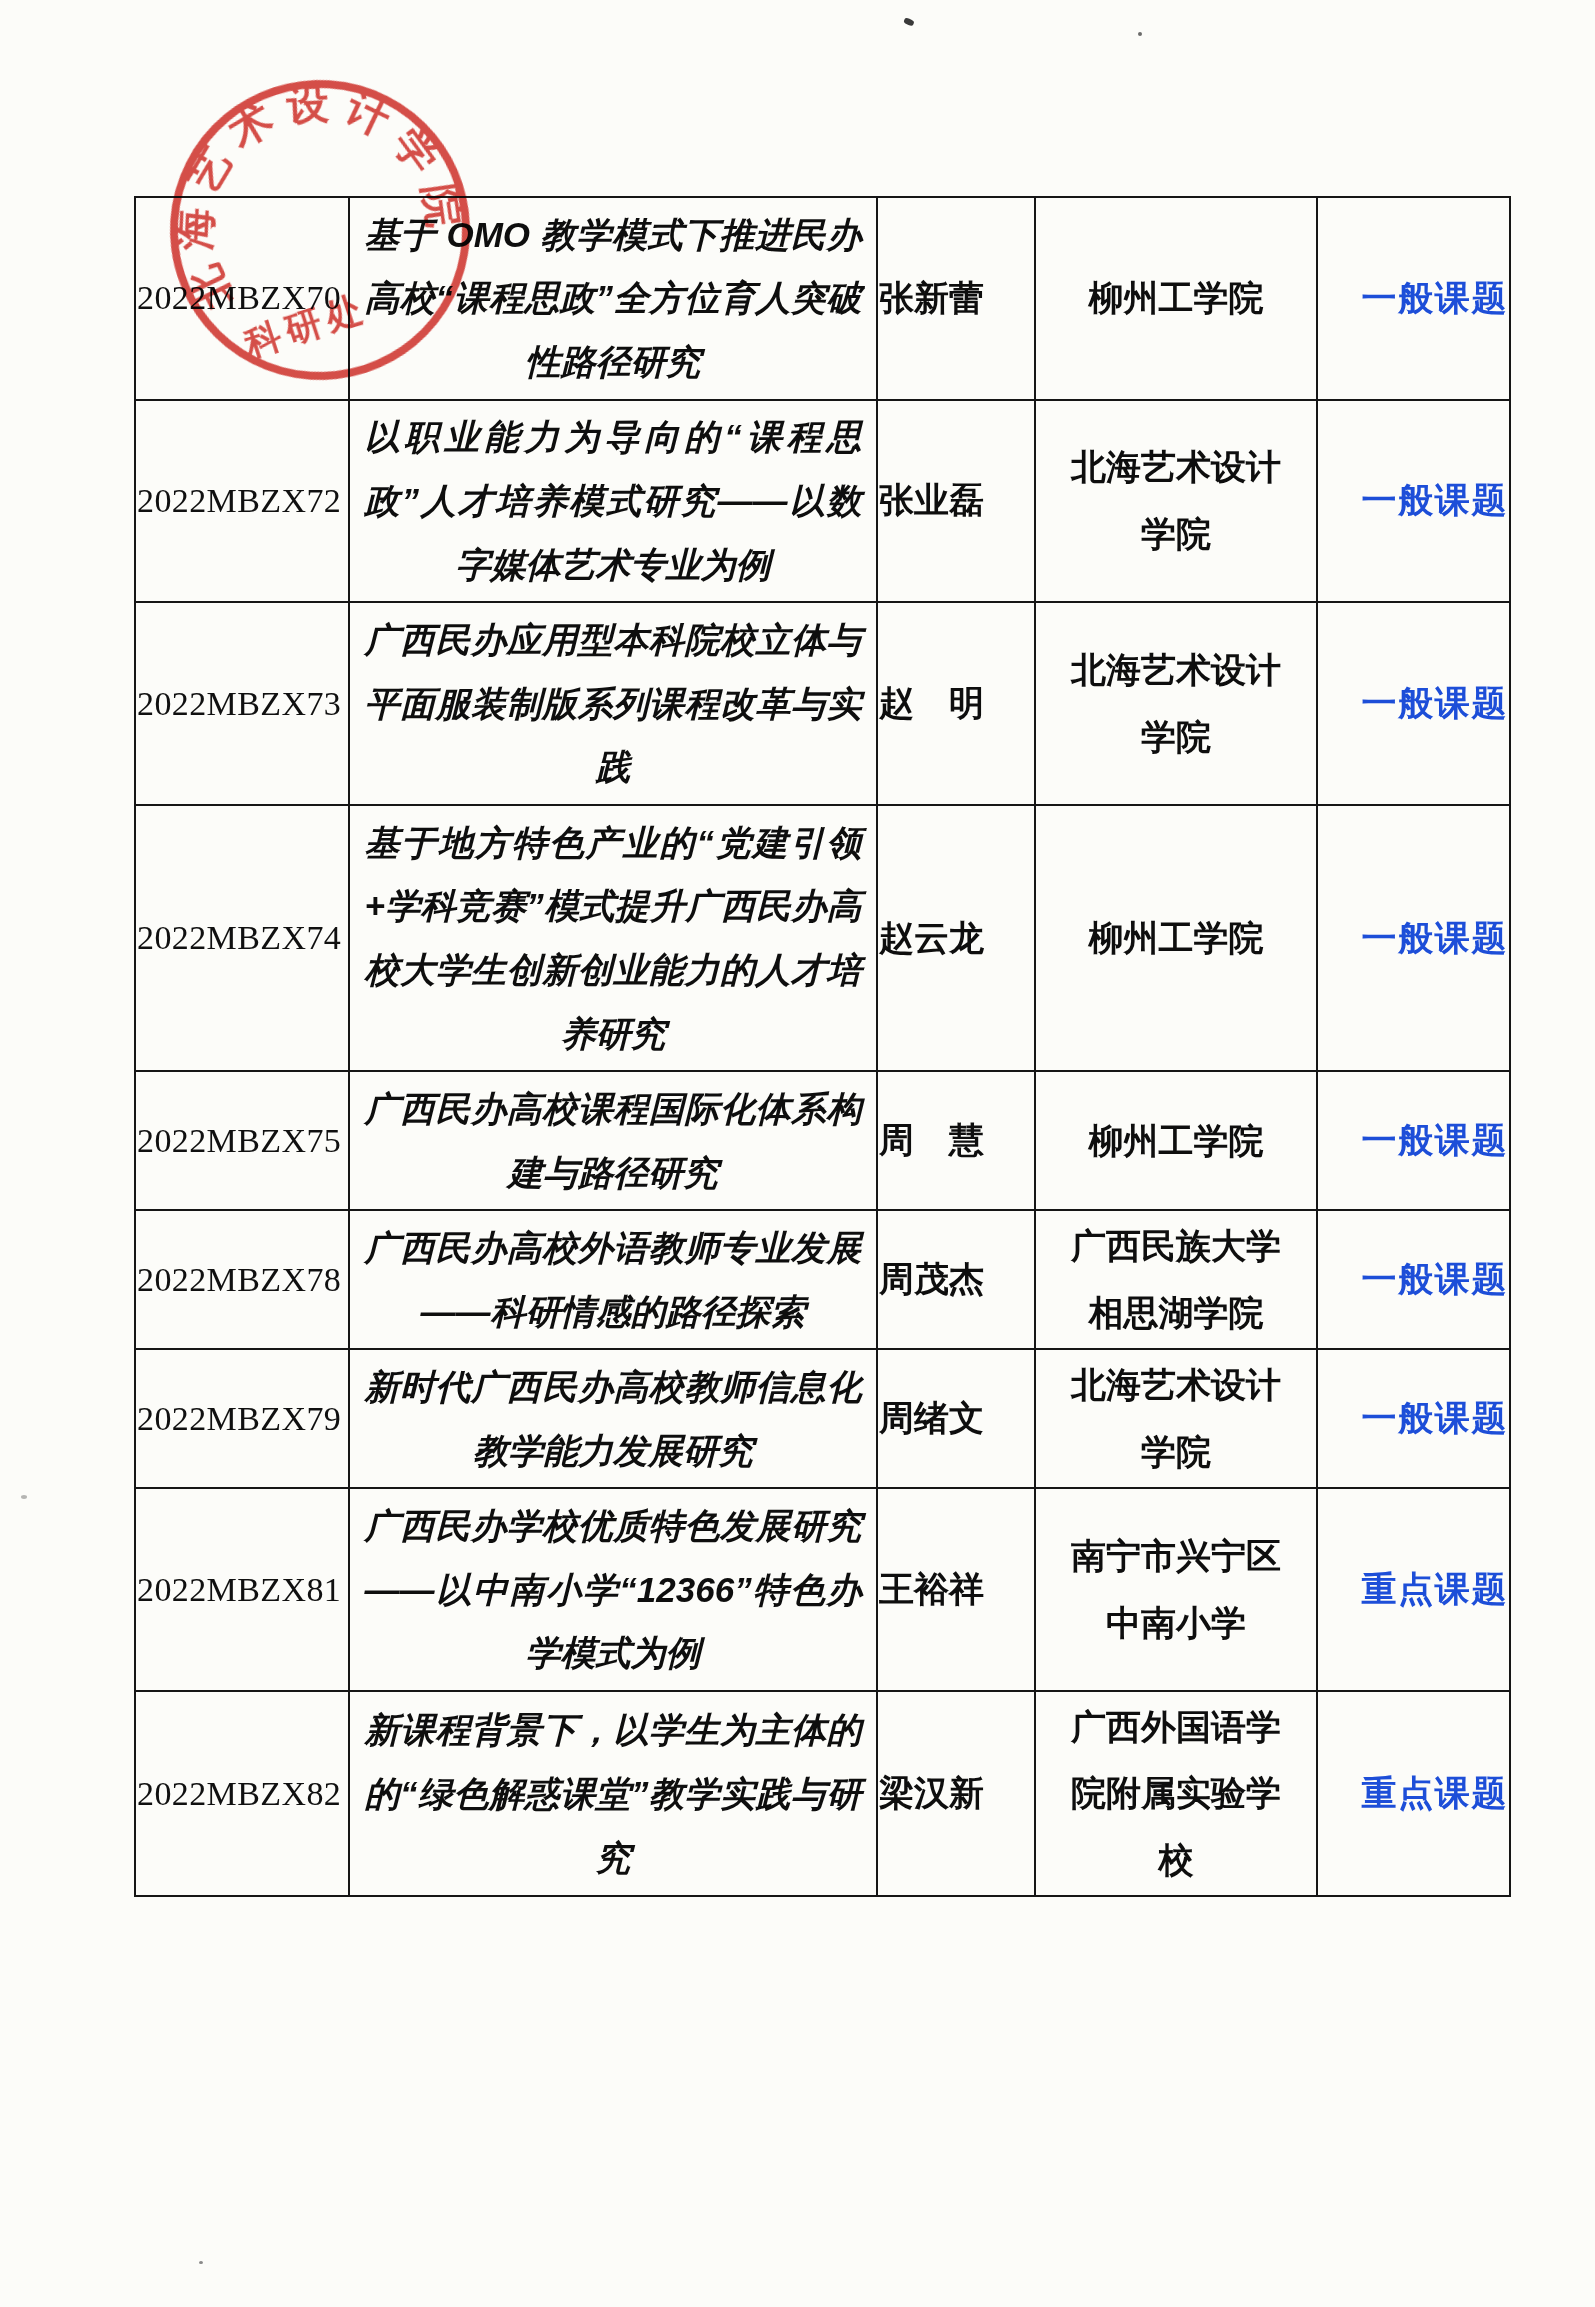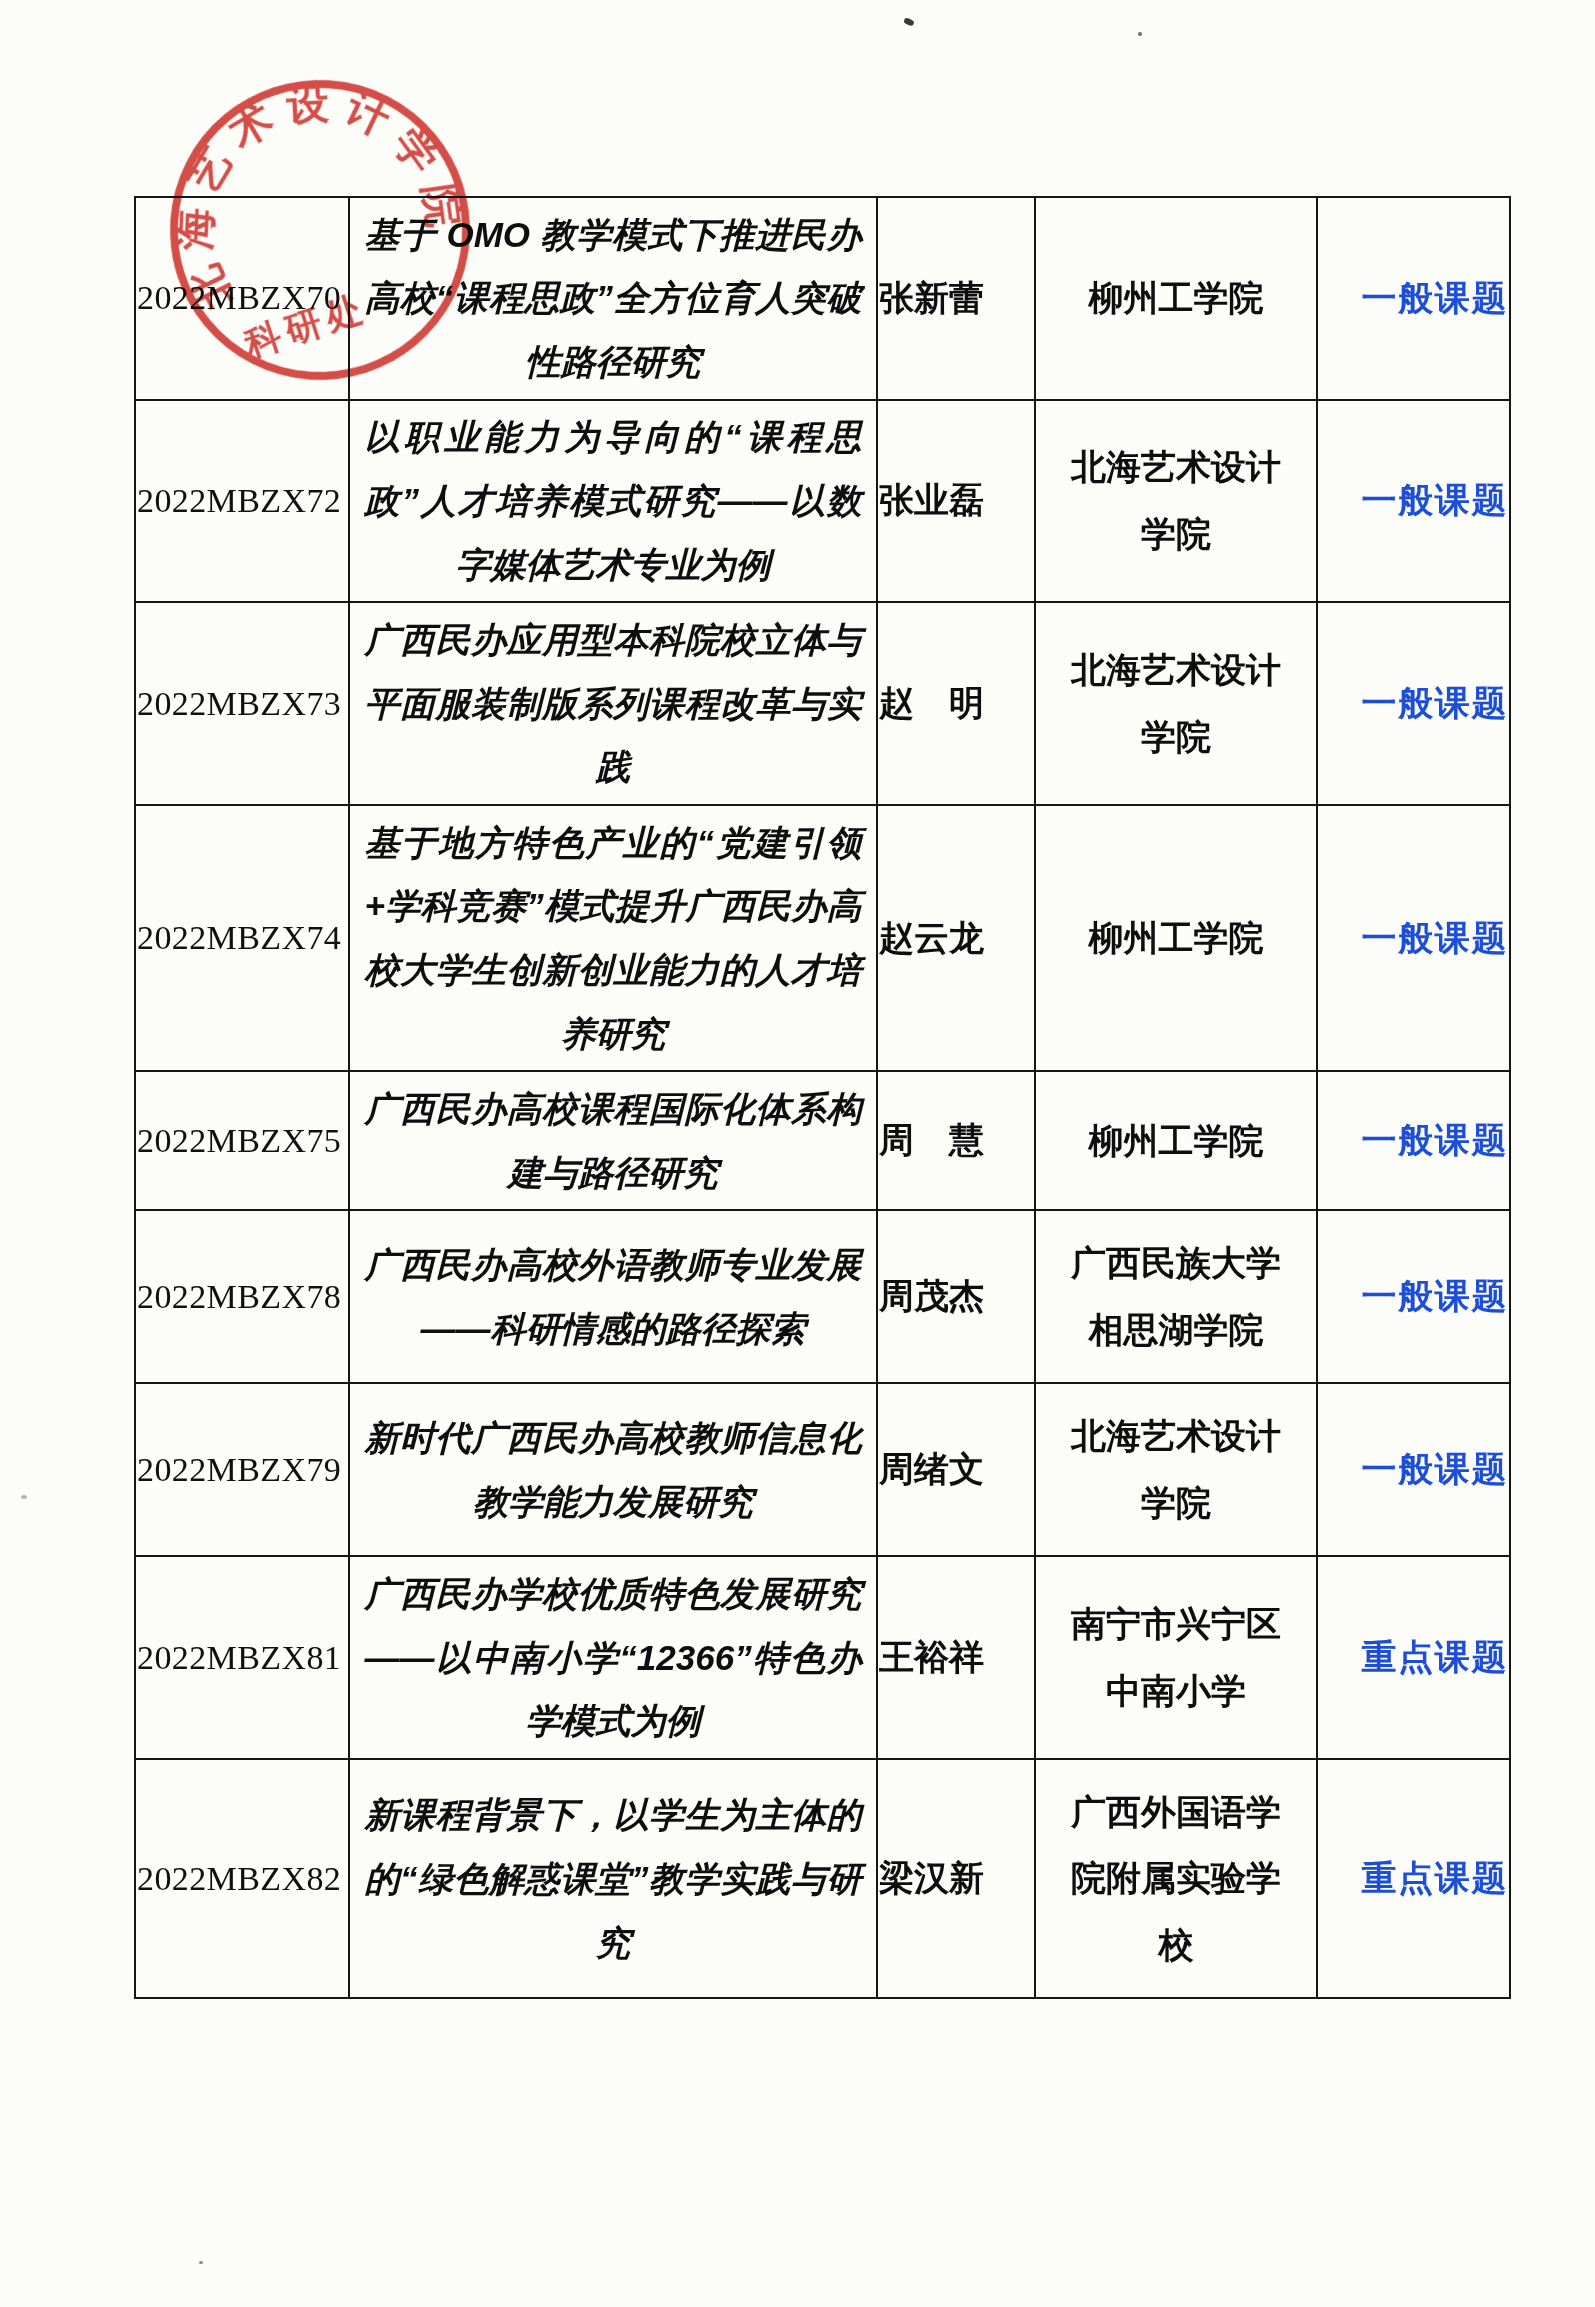--- a/index.html
+++ b/index.html
@@ -42,21 +42,21 @@
   td.cell-name{
     font-size:35px;
     font-weight:600;
     color:#0e0e0e;
   }
   td.cell-inst{
     font-size:35px;
     font-weight:600;
     text-align:center;
     line-height:1.9;
-    padding:19px 19px;
+    padding:2px 19px;
     color:#0e0e0e;
   }
   td.cell-cat{
     font-size:35px;
     font-weight:600;
     text-align:right;
     letter-spacing:1.6px;
     color:#1d4ed8;
   }
   

